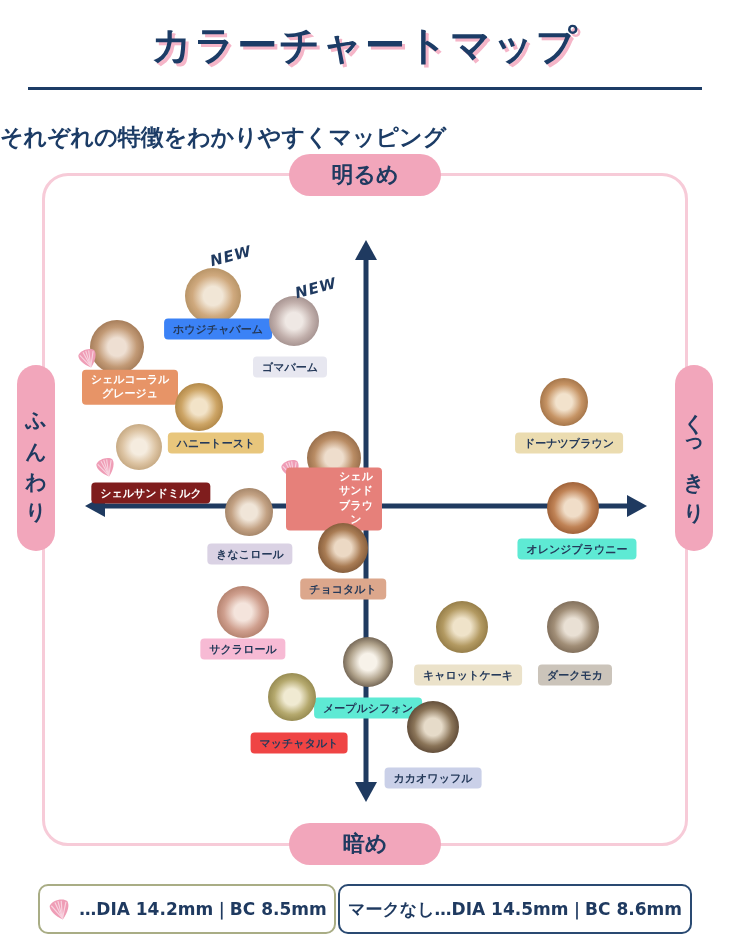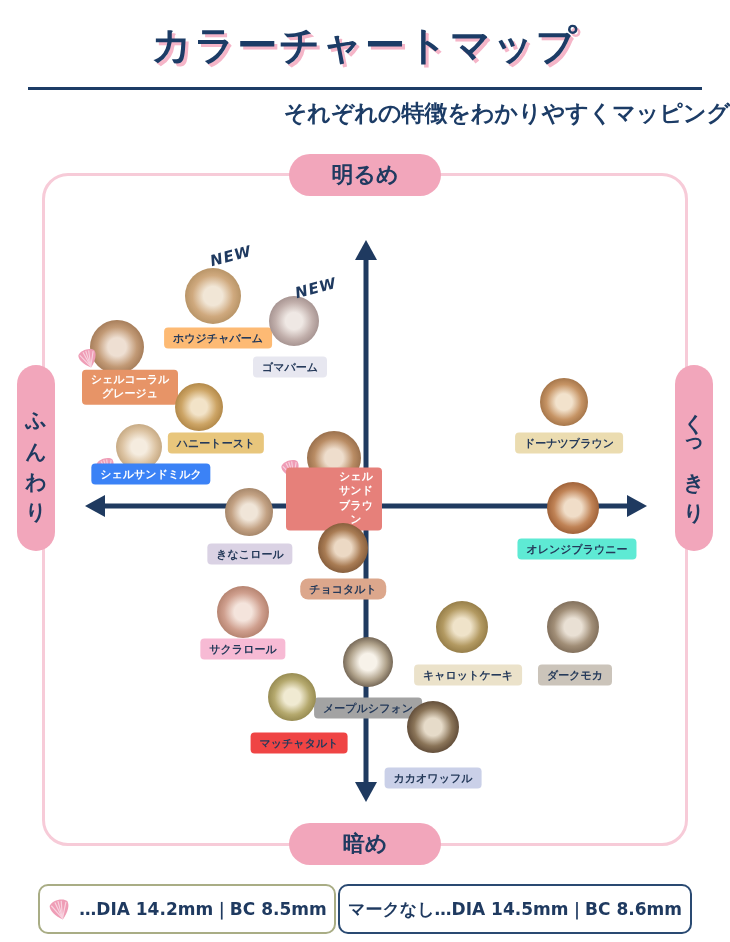--- a/index.html
+++ b/index.html
@@ -4,21 +4,21 @@
 <style>
   * { box-sizing: border-box; margin: 0; padding: 0; }
   body { background: #ffffff; font-family: "DejaVu Sans", "Liberation Sans", sans-serif; }
   .page { position: relative; width: 730px; height: 942px; background: #fff; overflow: hidden; }
 
   
   .title-wrap { width: 674px; margin: 0 auto; padding: 18px 0 14px; text-align: center;
                 border-bottom: 3px solid #1c3c66; }
   .main-title { font-size: 40px; font-weight: bold; color: #1c3c66; letter-spacing: 2px;
                 text-shadow: 3px 3px 0 #f5b5c8; }
-  .subtitle { text-align: right; margin-top: 8px; font-size: 23px; font-weight: bold; color: #1c3c66; }
+  .subtitle { text-align: left; margin-top: 32px; font-size: 23px; font-weight: bold; color: #1c3c66; }
 
   
   .chart { position: absolute; left: 42px; top: 173px; width: 646px; height: 673px;
            border: 3px solid #f7cbd8; border-radius: 26px; background: #fff; }
   .axes-svg { position: absolute; left: 0; top: 0; width: 646px; height: 673px; }
 
   
   .pill { position: absolute; background: #f2a6bb; color: #1f3a60; font-weight: bold;
           display: flex; align-items: center; justify-content: center; border-radius: 999px; }
   .pill-top    { left: 50%; transform: translateX(-50%); top: -22px;  width: 152px; height: 42px; font-size: 22px; }
@@ -81,21 +81,21 @@
     </svg>
 
     <div class="pill pill-bottom">暗め</div>
     <div class="pill pill-top">明るめ</div>
     <div class="pill pill-left">ふんわり</div>
     <div class="pill pill-right">くっきり</div>
 
     <div>
       <div class="lens" style="left: 168px; top: 120px; width: 56px; height: 56px; background: radial-gradient(circle, rgb(241, 230, 214) 0%, rgb(241, 230, 214) 24%, rgb(207, 169, 126) 52%, rgb(176, 141, 95) 78%, rgb(176, 141, 95) 93%, rgba(255, 255, 255, 0) 100%);"></div>
       <div class="new-badge" style="left:186px;top:80px">NEW</div>
-      <div class="plabel" style="left: 173px; top: 162px; background: #fdba74; color: rgb(37, 58, 90);">ホウジチャバーム</div>
+      <div class="plabel" style="left: 173px; top: 153px; background: #3b82f6; color: rgb(37, 58, 90);">ホウジチャバーム</div>
     </div>
 
     <div>
       <div class="lens" style="left: 249px; top: 145px; width: 50px; height: 50px; background: radial-gradient(circle, rgb(239, 232, 228) 0%, rgb(239, 232, 228) 24%, rgb(194, 176, 172) 52%, rgb(157, 138, 136) 78%, rgb(157, 138, 136) 93%, rgba(255, 255, 255, 0) 100%);"></div>
       <div class="new-badge" style="left:271px;top:112px">NEW</div>
       <div class="plabel" style="left: 245px; top: 191px; background: rgb(231, 231, 240); color: rgb(37, 58, 90);">ゴマバーム</div>
     </div>
 
     <div>
       <div class="lens" style="left: 72px; top: 171px; width: 54px; height: 54px; background: radial-gradient(circle, rgb(238, 223, 210) 0%, rgb(238, 223, 210) 24%, rgb(194, 154, 118) 52%, rgb(156, 115, 80) 78%, rgb(156, 115, 80) 93%, rgba(255, 255, 255, 0) 100%);"></div>
@@ -108,21 +108,21 @@
     <div>
       <div class="lens" style="left: 154px; top: 231px; width: 48px; height: 48px; background: radial-gradient(circle, rgb(242, 227, 200) 0%, rgb(242, 227, 200) 24%, rgb(205, 165, 102) 52%, rgb(169, 127, 63) 78%, rgb(169, 127, 63) 93%, rgba(255, 255, 255, 0) 100%);"></div>
       <div class="plabel" style="left: 171px; top: 267px; background: rgb(232, 198, 124); color: rgb(37, 58, 90);">ハニートースト</div>
     </div>
 
     <div>
       <div class="lens" style="left: 94px; top: 271px; width: 46px; height: 46px; background: radial-gradient(circle, rgb(245, 236, 223) 0%, rgb(245, 236, 223) 24%, rgb(220, 195, 162) 52%, rgb(191, 161, 121) 78%, rgb(191, 161, 121) 93%, rgba(255, 255, 255, 0) 100%);"></div>
       <svg class="shell" style="left:61px;top:291px">
           <use href="#shellsym"></use>
         </svg>
-      <div class="plabel" style="left: 106px; top: 298px; background: #3b82f6; color: rgb(255, 255, 255);">シェルサンドミルク</div>
+      <div class="plabel" style="left: 106px; top: 317px; background: #7f1d1d; color: rgb(255, 255, 255);">シェルサンドミルク</div>
     </div>
 
     <div>
       <div class="lens" style="left: 289px; top: 282px; width: 54px; height: 54px; background: radial-gradient(circle, rgb(238, 221, 204) 0%, rgb(238, 221, 204) 24%, rgb(185, 140, 100) 52%, rgb(143, 102, 68) 78%, rgb(143, 102, 68) 93%, rgba(255, 255, 255, 0) 100%);"></div>
       <svg class="shell" style="left:246px;top:293px">
           <use href="#shellsym"></use>
         </svg>
       <div class="plabel wrap" style="left: 289px; top: 323px; background: rgb(230, 128, 122); color: rgb(255, 255, 255); padding-left: 48px;">シェルサンドブラウン</div>
     </div>
 
@@ -136,41 +136,41 @@
       <div class="plabel" style="left: 532px; top: 373px; background: #5eead4; color: rgb(37, 58, 90);">オレンジブラウニー</div>
     </div>
 
     <div>
       <div class="lens" style="left: 204px; top: 336px; width: 48px; height: 48px; background: radial-gradient(circle, rgb(240, 229, 216) 0%, rgb(240, 229, 216) 24%, rgb(195, 162, 132) 52%, rgb(156, 125, 97) 78%, rgb(156, 125, 97) 93%, rgba(255, 255, 255, 0) 100%);"></div>
       <div class="plabel" style="left: 205px; top: 378px; background: rgb(218, 210, 228); color: rgb(37, 58, 90);">きなこロール</div>
     </div>
 
     <div>
       <div class="lens" style="left: 298px; top: 372px; width: 50px; height: 50px; background: radial-gradient(circle, rgb(236, 217, 196) 0%, rgb(236, 217, 196) 24%, rgb(169, 124, 84) 52%, rgb(123, 84, 52) 78%, rgb(123, 84, 52) 93%, rgba(255, 255, 255, 0) 100%);"></div>
-      <div class="plabel" style="left: 298px; top: 413px; background: rgb(220, 167, 140); color: rgb(37, 58, 90); border-radius: 8px;">チョコタルト</div>
+      <div class="plabel" style="left: 298px; top: 413px; background: rgb(220, 167, 140); color: rgb(37, 58, 90);">チョコタルト</div>
     </div>
 
     <div>
       <div class="lens" style="left: 198px; top: 436px; width: 52px; height: 52px; background: radial-gradient(circle, rgb(244, 228, 220) 0%, rgb(244, 228, 220) 24%, rgb(207, 159, 142) 52%, rgb(173, 122, 102) 78%, rgb(173, 122, 102) 93%, rgba(255, 255, 255, 0) 100%);"></div>
       <div class="plabel" style="left: 198px; top: 473px; background: rgb(247, 186, 212); color: rgb(37, 58, 90);">サクラロール</div>
     </div>
 
     <div>
       <div class="lens" style="left: 417px; top: 451px; width: 52px; height: 52px; background: radial-gradient(circle, rgb(239, 227, 201) 0%, rgb(239, 227, 201) 24%, rgb(179, 154, 98) 52%, rgb(140, 116, 64) 78%, rgb(140, 116, 64) 93%, rgba(255, 255, 255, 0) 100%);"></div>
       <div class="plabel" style="left: 423px; top: 499px; background: rgb(235, 226, 202); color: rgb(37, 58, 90);">キャロットケーキ</div>
     </div>
 
     <div>
       <div class="lens" style="left: 528px; top: 451px; width: 52px; height: 52px; background: radial-gradient(circle, rgb(233, 224, 212) 0%, rgb(233, 224, 212) 24%, rgb(161, 142, 119) 52%, rgb(119, 101, 82) 78%, rgb(119, 101, 82) 93%, rgba(255, 255, 255, 0) 100%);"></div>
       <div class="plabel" style="left: 530px; top: 499px; background: rgb(203, 196, 186); color: rgb(37, 58, 90);">ダークモカ</div>
     </div>
 
     <div>
       <div class="lens" style="left: 323px; top: 486px; width: 50px; height: 50px; background: radial-gradient(circle, rgb(247, 242, 233) 0%, rgb(247, 242, 233) 24%, rgb(177, 163, 140) 52%, rgb(95, 81, 66) 78%, rgb(95, 81, 66) 93%, rgba(255, 255, 255, 0) 100%);"></div>
-      <div class="plabel" style="left: 323px; top: 532px; background: #a3a3a3; color: rgb(37, 58, 90); font-family: Liberation Mono, monospace;">メープルシフォン</div>
+      <div class="plabel" style="left: 323px; top: 532px; background: #5eead4; color: rgb(37, 58, 90); font-family: Liberation Mono, monospace;">メープルシフォン</div>
     </div>
 
     <div>
       <div class="lens" style="left: 247px; top: 521px; width: 48px; height: 48px; background: radial-gradient(circle, rgb(240, 234, 210) 0%, rgb(240, 234, 210) 24%, rgb(181, 169, 110) 52%, rgb(141, 129, 72) 78%, rgb(141, 129, 72) 93%, rgba(255, 255, 255, 0) 100%);"></div>
       <div class="plabel" style="left: 245px; top: 567px; background: #ef4444; color: rgb(37, 58, 90); margin-left: 9px;">マッチャタルト</div>
     </div>
 
     <div>
       <div class="lens" style="left: 388px; top: 551px; width: 52px; height: 52px; background: radial-gradient(circle, rgb(230, 219, 201) 0%, rgb(230, 219, 201) 24%, rgb(138, 116, 88) 52%, rgb(84, 64, 47) 78%, rgb(84, 64, 47) 93%, rgba(255, 255, 255, 0) 100%);"></div>
       <div class="plabel" style="left: 388px; top: 602px; background: rgb(202, 208, 232); color: rgb(37, 58, 90);">カカオワッフル</div>

